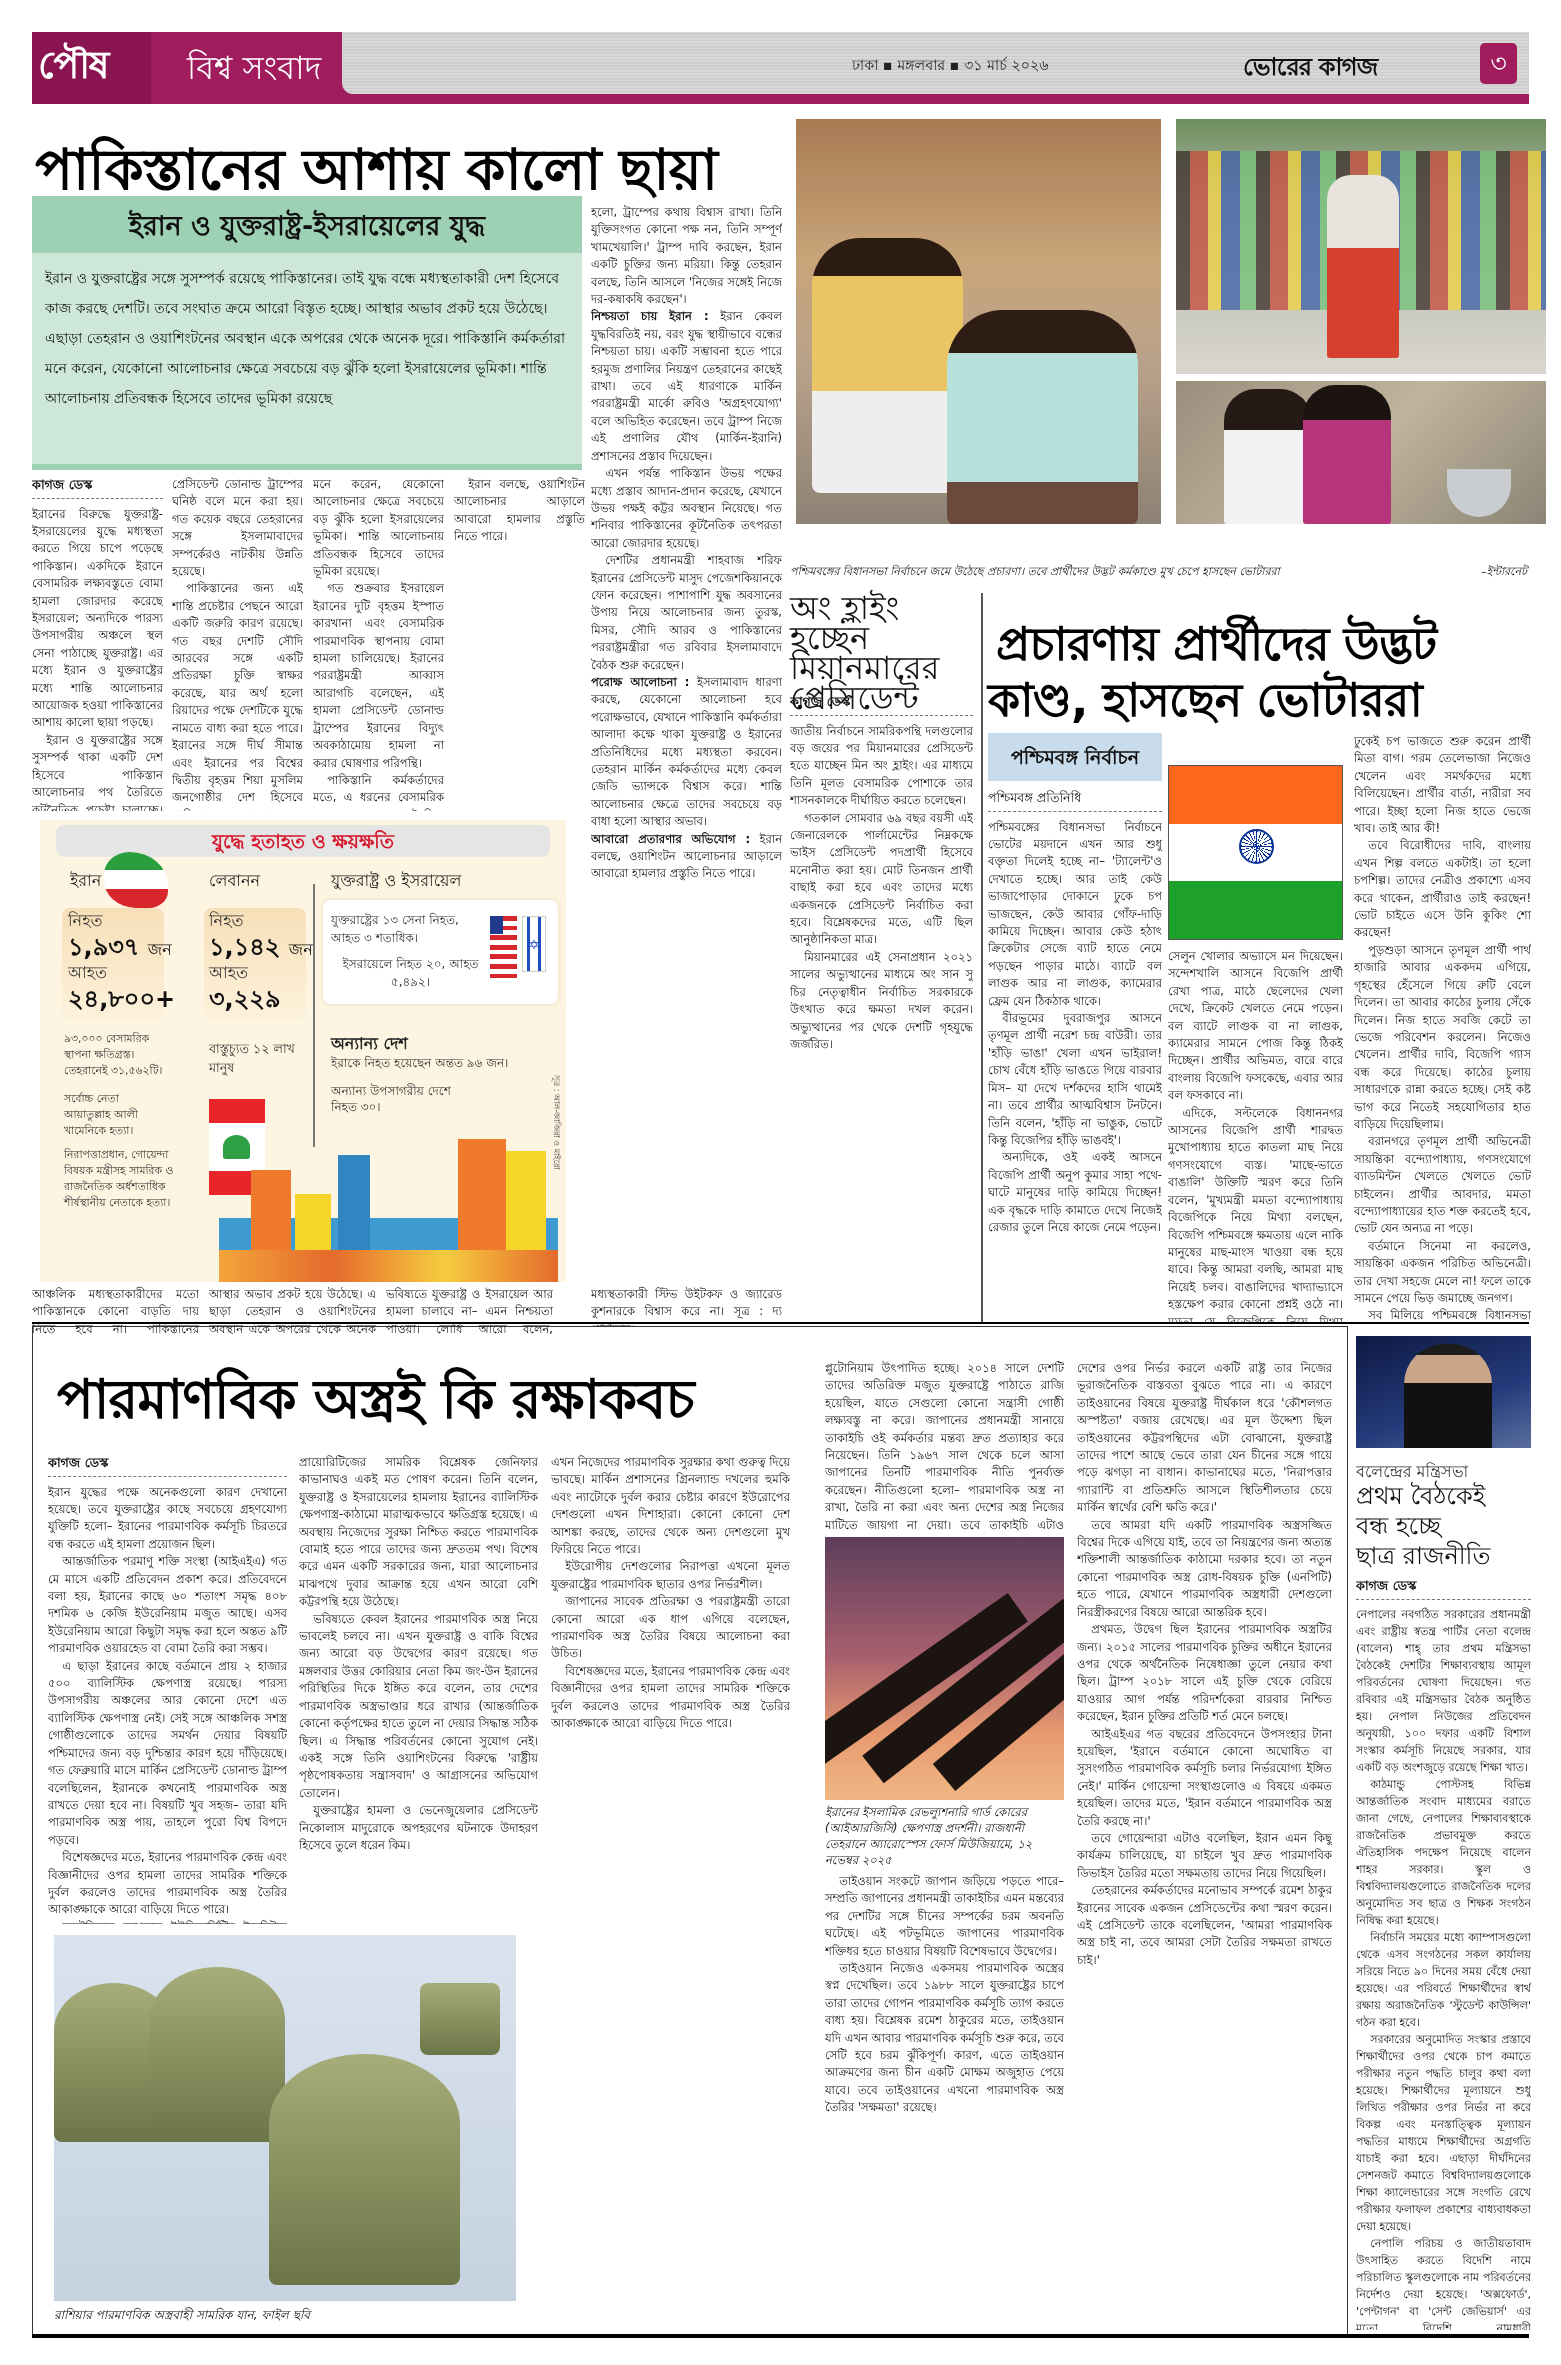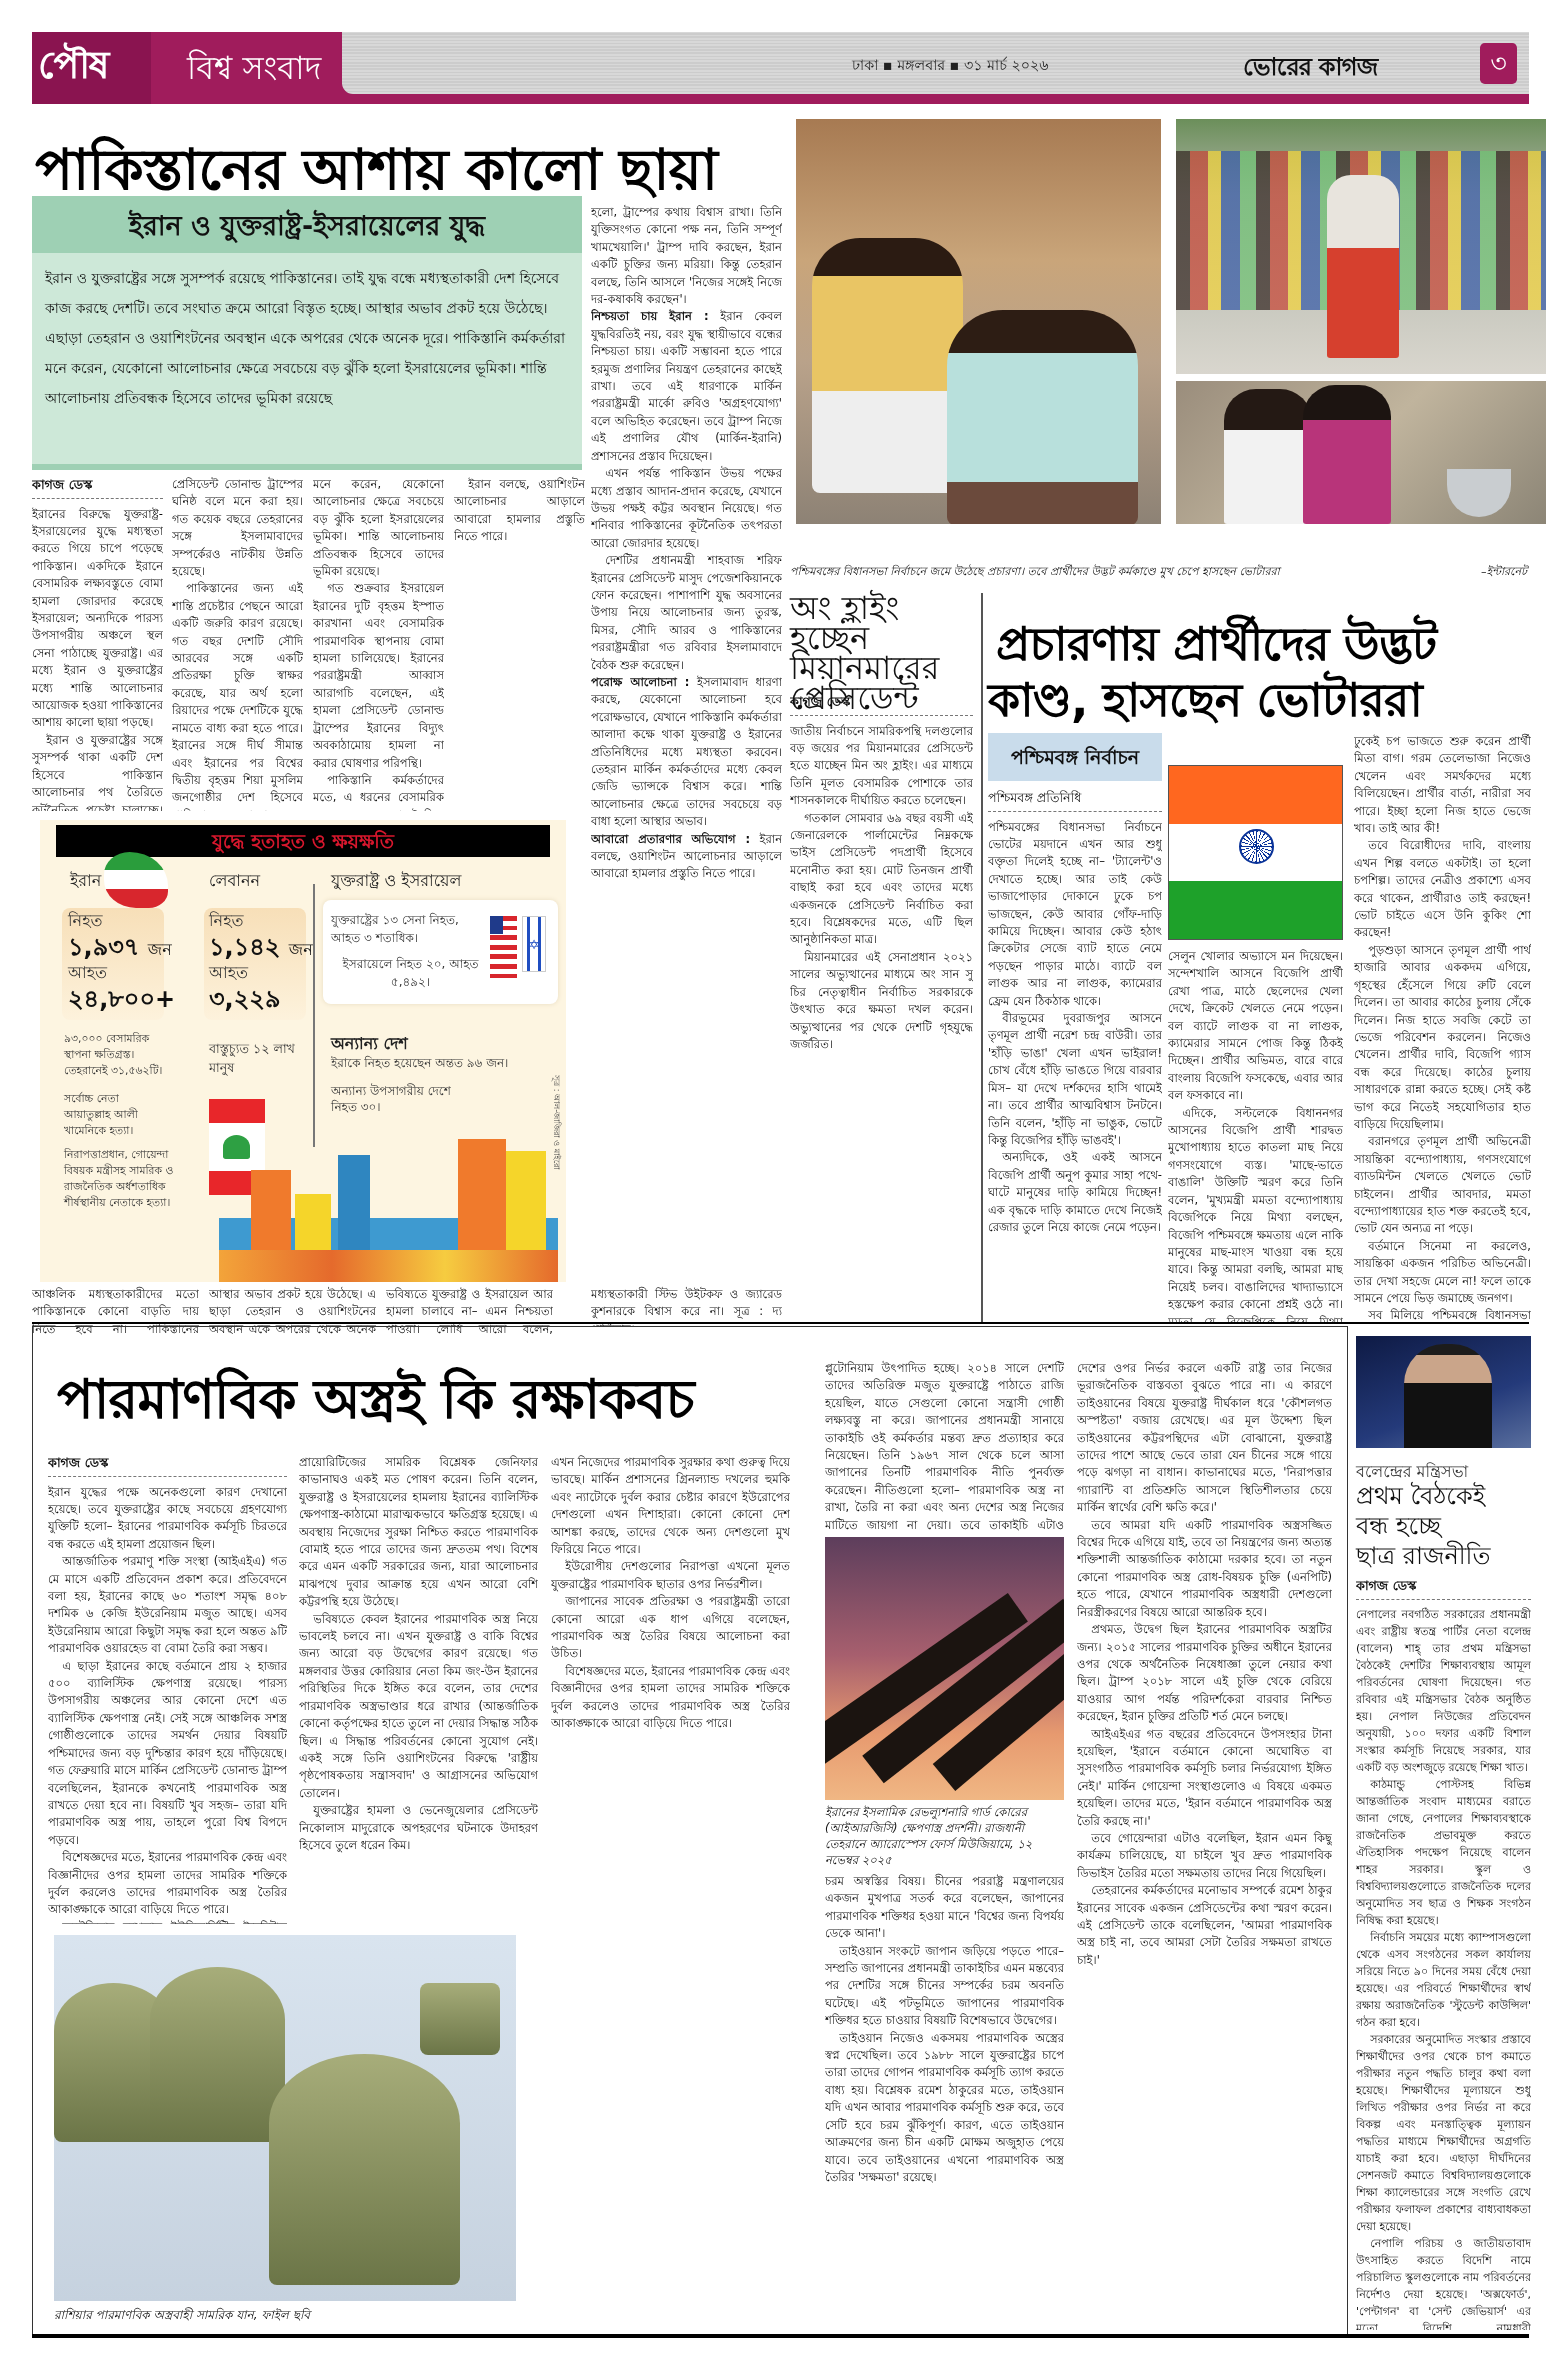--- a/index.html
+++ b/index.html
@@ -27,21 +27,21 @@
   .green-body { left: 32px; top: 253px; width: 550px; height: 217px; background: #cde8d8; border-bottom: 6.4px solid #9ed0b4; }
   .green-body-text { left: 45px; top: 263px; width: 526px; font-size: 14px; line-height: 30px; color: #111; }
 
   .col { font-size: 11.5px; line-height: 17.4px; text-align: justify; color: #111; overflow: hidden; }
   .byline { font-size: 12.7px; font-weight: bold; color: #111; padding-bottom: 4.8px; border-bottom: 0.8px dashed #777; margin-bottom: 6.4px; }
   .subhead { font-weight: bold; }
   .indent { text-indent: 14.3px; }
 
   
   .info { left: 40px; top: 820px; width: 526px; height: 462px; background: #fdf5e1; }
-  .info-title { left: 56px; top: 825px; width: 494px; height: 32px; background: #000000; border-radius: 0; text-align: center; font-size: 19px; font-weight: bold; color: #d7172d; line-height: 32px; }
+  .info-title { left: 56px; top: 825px; width: 494px; height: 32px; background: #e5e5e5; border-radius: 8px; text-align: center; font-size: 19px; font-weight: bold; color: #d7172d; line-height: 32px; }
   .info-col-head { font-size: 16px; color: #222; }
   .info-card { background: linear-gradient(#f7dfb8, #fdf2dc); border-radius: 8px; }
   .info-label { font-size: 16px; color: #333; }
   .info-num { font-size: 24px; font-weight: bold; color: #111; }
   .info-unit { font-size: 16px; font-weight: normal; }
   .info-small { font-size: 10.8px; line-height: 16px; color: #333; }
   .info-usbox { left: 323px; top: 900px; width: 235px; height: 104px; background: #fff; border-radius: 8px; box-shadow: 0 0 4.8px #e8dcc0; }
   .info-divider { left: 313px; top: 884px; width: 1.6px; height: 263px; background: #777; }
 
   
@@ -275,21 +275,20 @@
 <div class="abs col" style="left:825px; top:1360px; width:239px; height:175px;">
   <p>প্লুটোনিয়াম উৎপাদিত হচ্ছে। ২০১৪ সালে দেশটি তাদের অতিরিক্ত মজুত যুক্তরাষ্ট্রে পাঠাতে রাজি হয়েছিল, যাতে সেগুলো কোনো সন্ত্রাসী গোষ্ঠী লক্ষ্যবস্তু না করে। জাপানের প্রধানমন্ত্রী সানায়ে তাকাইচি ওই কর্মকর্তার মন্তব্য দ্রুত প্রত্যাহার করে নিয়েছেন। তিনি ১৯৬৭ সাল থেকে চলে আসা জাপানের তিনটি পারমাণবিক নীতি পুনর্ব্যক্ত করেছেন। নীতিগুলো হলো– পারমাণবিক অস্ত্র না রাখা, তৈরি না করা এবং অন্য দেশের অস্ত্র নিজের মাটিতে জায়গা না দেয়া। তবে তাকাইচি এটাও বলেছেন, যুক্তরাষ্ট্রের পারমাণবিক সাবমেরিন জাপানের বন্দরে ভিড়তে দেয়া না হলে তা মার্কিন নিরাপত্তা গ্যারান্টির সঙ্গে অসামঞ্জস্যপূর্ণ হতে পারে।</p>
 </div>
 <div class="abs photo ph-missile">
   <div class="m" style="left:-16px; top:199px; transform:rotate(-35deg);"></div>
   <div class="m" style="left:48px; top:215px; transform:rotate(-38deg);"></div>
   <div class="m" style="left:119px; top:223px; transform:rotate(-40deg);"></div>
 </div>
 <div class="abs caption" style="left:825px; top:1804px; width:239px; font-size:11.5px; line-height:16px;">ইরানের ইসলামিক রেভল্যুশনারি গার্ড কোরের (আইআরজিসি) ক্ষেপণাস্ত্র প্রদর্শনী। রাজধানী তেহরানে অ্যারোস্পেস ফোর্স মিউজিয়ামে, ১২ নভেম্বর ২০২৫</div>
 <div class="abs col" style="left:825px; top:1873px; width:239px; height:458px;">
-  <p>চরম অস্বস্তির বিষয়। চীনের পররাষ্ট্র মন্ত্রণালয়ের একজন মুখপাত্র সতর্ক করে বলেছেন, জাপানের পারমাণবিক শক্তিধর হওয়া মানে 'বিশ্বের জন্য বিপর্যয় ডেকে আনা'।</p>
   <p class="indent">তাইওয়ান সংকটে জাপান জড়িয়ে পড়তে পারে– সম্প্রতি জাপানের প্রধানমন্ত্রী তাকাইচির এমন মন্তব্যের পর দেশটির সঙ্গে চীনের সম্পর্কের চরম অবনতি ঘটেছে। এই পটভূমিতে জাপানের পারমাণবিক শক্তিধর হতে চাওয়ার বিষয়টি বিশেষভাবে উদ্বেগের।</p>
   <p class="indent">তাইওয়ান নিজেও একসময় পারমাণবিক অস্ত্রের স্বপ্ন দেখেছিল। তবে ১৯৮৮ সালে যুক্তরাষ্ট্রের চাপে তারা তাদের গোপন পারমাণবিক কর্মসূচি ত্যাগ করতে বাধ্য হয়। বিশ্লেষক রমেশ ঠাকুরের মতে, তাইওয়ান যদি এখন আবার পারমাণবিক কর্মসূচি শুরু করে, তবে সেটি হবে চরম ঝুঁকিপূর্ণ। কারণ, এতে তাইওয়ান আক্রমণের জন্য চীন একটি মোক্ষম অজুহাত পেয়ে যাবে। তবে তাইওয়ানের এখনো পারমাণবিক অস্ত্র তৈরির 'সক্ষমতা' রয়েছে।</p>
 </div>
 <div class="abs col" style="left:1077px; top:1360px; width:255px; height:972px;">
   <p>দেশের ওপর নির্ভর করলে একটি রাষ্ট্র তার নিজের ভূরাজনৈতিক বাস্তবতা বুঝতে পারে না। এ কারণে তাইওয়ানের বিষয়ে যুক্তরাষ্ট্র দীর্ঘকাল ধরে 'কৌশলগত অস্পষ্টতা' বজায় রেখেছে। এর মূল উদ্দেশ্য ছিল তাইওয়ানের কট্টরপন্থিদের এটা বোঝানো, যুক্তরাষ্ট্র তাদের পাশে আছে ভেবে তারা যেন চীনের সঙ্গে গায়ে পড়ে ঝগড়া না বাধান। কাভানাঘের মতে, 'নিরাপত্তার গ্যারান্টি বা প্রতিশ্রুতি আসলে স্থিতিশীলতার চেয়ে মার্কিন স্বার্থের বেশি ক্ষতি করে।'</p>
   <p class="indent">তবে আমরা যদি একটি পারমাণবিক অস্ত্রসজ্জিত বিশ্বের দিকে এগিয়ে যাই, তবে তা নিয়ন্ত্রণের জন্য অত্যন্ত শক্তিশালী আন্তর্জাতিক কাঠামো দরকার হবে। তা নতুন কোনো পারমাণবিক অস্ত্র রোধ-বিষয়ক চুক্তি (এনপিটি) হতে পারে, যেখানে পারমাণবিক অস্ত্রধারী দেশগুলো নিরস্ত্রীকরণের বিষয়ে আরো আন্তরিক হবে।</p>
   <p class="indent">প্রথমত, উদ্বেগ ছিল ইরানের পারমাণবিক অস্ত্রটির জন্য। ২০১৫ সালের পারমাণবিক চুক্তির অধীনে ইরানের ওপর থেকে অর্থনৈতিক নিষেধাজ্ঞা তুলে নেয়ার কথা ছিল। ট্রাম্প ২০১৮ সালে এই চুক্তি থেকে বেরিয়ে যাওয়ার আগ পর্যন্ত পরিদর্শকেরা বারবার নিশ্চিত করেছেন, ইরান চুক্তির প্রতিটি শর্ত মেনে চলছে।</p>
   <p class="indent">আইএইএর গত বছরের প্রতিবেদনে উপসংহার টানা হয়েছিল, 'ইরানে বর্তমানে কোনো অঘোষিত বা সুসংগঠিত পারমাণবিক কর্মসূচি চলার নির্ভরযোগ্য ইঙ্গিত নেই।' মার্কিন গোয়েন্দা সংস্থাগুলোও এ বিষয়ে একমত হয়েছিল। তাদের মতে, 'ইরান বর্তমানে পারমাণবিক অস্ত্র তৈরি করছে না।'</p>
   <p class="indent">তবে গোয়েন্দারা এটাও বলেছিল, ইরান এমন কিছু কার্যক্রম চালিয়েছে, যা চাইলে খুব দ্রুত পারমাণবিক ডিভাইস তৈরির মতো সক্ষমতায় তাদের নিয়ে গিয়েছিল।</p>
   <p class="indent">তেহরানের কর্মকর্তাদের মনোভাব সম্পর্কে রমেশ ঠাকুর ইরানের সাবেক একজন প্রেসিডেন্টের কথা স্মরণ করেন। এই প্রেসিডেন্ট তাকে বলেছিলেন, 'আমরা পারমাণবিক অস্ত্র চাই না, তবে আমরা সেটা তৈরির সক্ষমতা রাখতে চাই।'</p>

